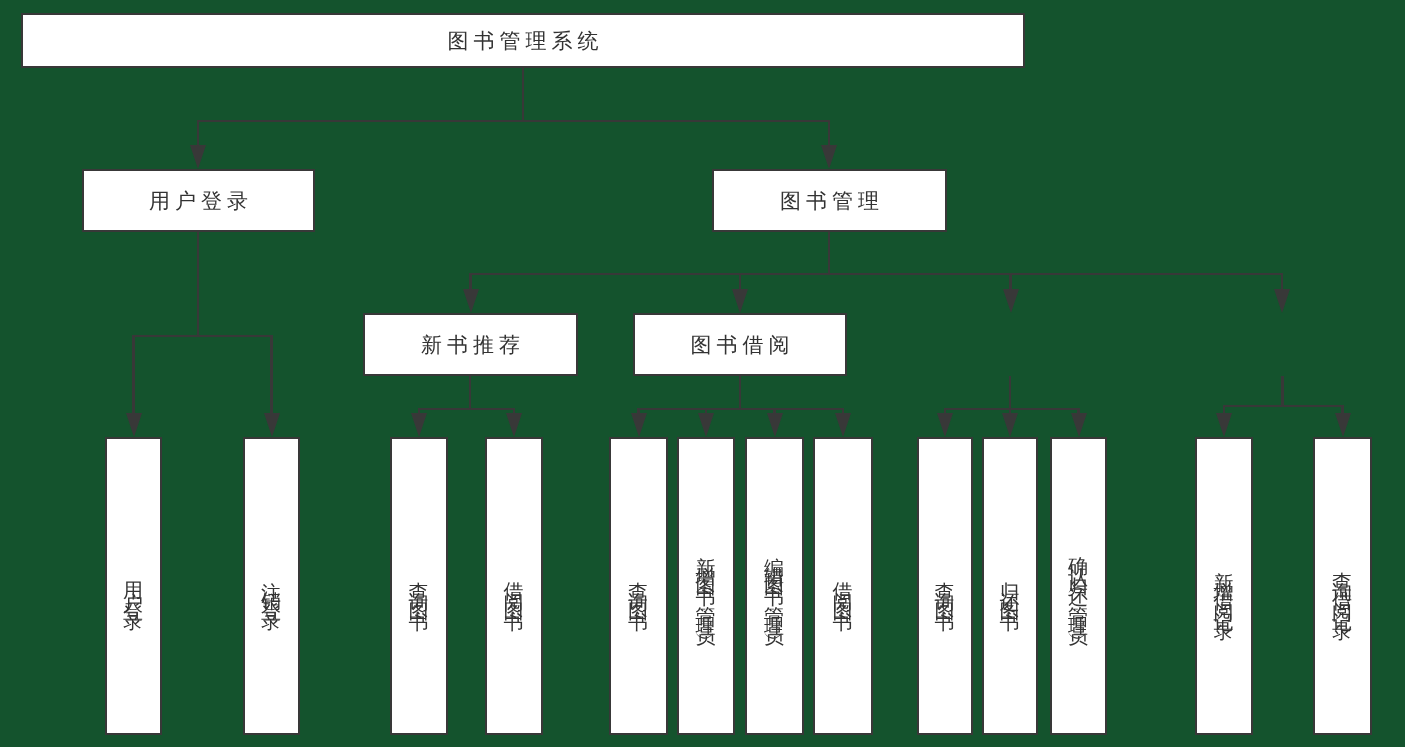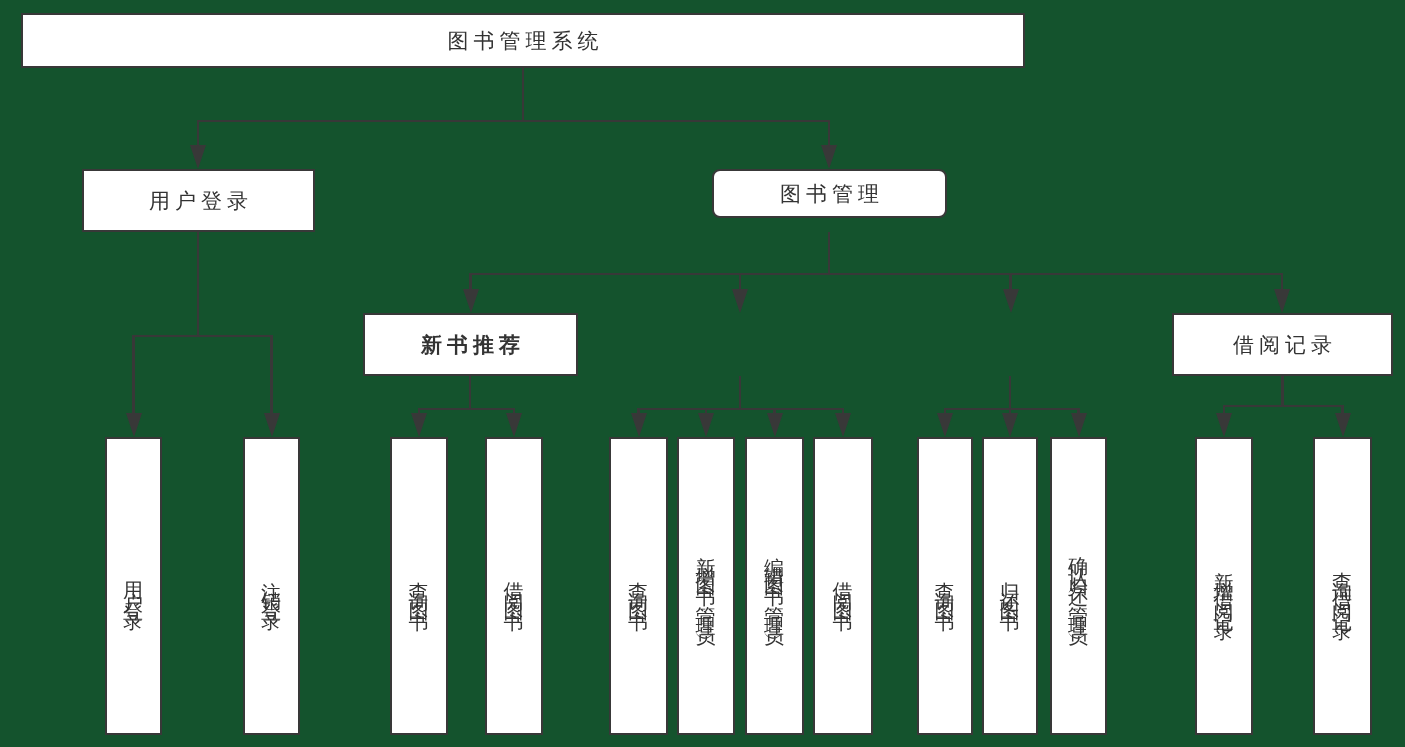--- a/index.html
+++ b/index.html
@@ -45,40 +45,40 @@
   <div class="vline" style="left:521.75px;top:68px;height:54px;"></div>
   <div class="hline" style="left:196.75px;top:119.5px;width:633.5px;"></div>
   <div class="vline" style="left:196.75px;top:119.5px;height:28px;"></div>
   <div class="vline" style="left:827.75px;top:119.5px;height:28px;"></div>
   <div class="arrow" style="left:190px;top:145px;"></div>
   <div class="arrow" style="left:821px;top:145px;"></div>
 
   <div class="node" style="left:82px;top:169px;width:233px;height:63px;">
     <span class="lbl">用户登录</span>
   </div>
-  <div class="node" style="left:712px;top:169px;width:235px;height:49px;border-radius:8px;">
+  <div class="node" style="left:712px;top:169px;width:235px;height:63px;">
     <span class="lbl">图书管理</span>
   </div>
 
   <div class="vline" style="left:827.75px;top:232px;height:43px;"></div>
   <div class="hline" style="left:469.25px;top:272.5px;width:814px;"></div>
   <div class="vline" style="left:469.25px;top:272.5px;height:20px;"></div>
   <div class="vline" style="left:738.75px;top:272.5px;height:20px;"></div>
   <div class="vline" style="left:1009.25px;top:272.5px;height:20px;"></div>
   <div class="vline" style="left:1280.75px;top:272.5px;height:20px;"></div>
   <div class="arrow" style="left:462.5px;top:289px;"></div>
   <div class="arrow" style="left:732px;top:289px;"></div>
   <div class="arrow" style="left:1002.5px;top:289px;"></div>
   <div class="arrow" style="left:1274px;top:289px;"></div>
 
-  <div class="node" style="left:363px;top:313px;width:215px;height:63px;font-weight:bold;">
+  <div class="node" style="left:363px;top:313px;width:215px;height:63px;">
     <span class="lbl">新书推荐</span>
   </div>
-  <div class="node" style="left:1172px;top:313px;width:221px;height:63px;">
-    <span class="lbl">借阅记录</span>
+  <div class="node" style="left:633px;top:313px;width:214px;height:63px;">
+    <span class="lbl">图书借阅</span>
   </div>
 
   <div class="vline" style="left:196.75px;top:232px;height:105px;"></div>
   <div class="hline" style="left:132.25px;top:334.5px;width:140.5px;"></div>
   <div class="vline" style="left:132.25px;top:334.5px;height:82px;"></div>
   <div class="vline" style="left:270.25px;top:334.5px;height:82px;"></div>
   <div class="arrow" style="left:125.5px;top:413px;"></div>
   <div class="arrow" style="left:263.5px;top:413px;"></div>
 
   <div class="vline" style="left:468.75px;top:376px;height:34px;"></div>

